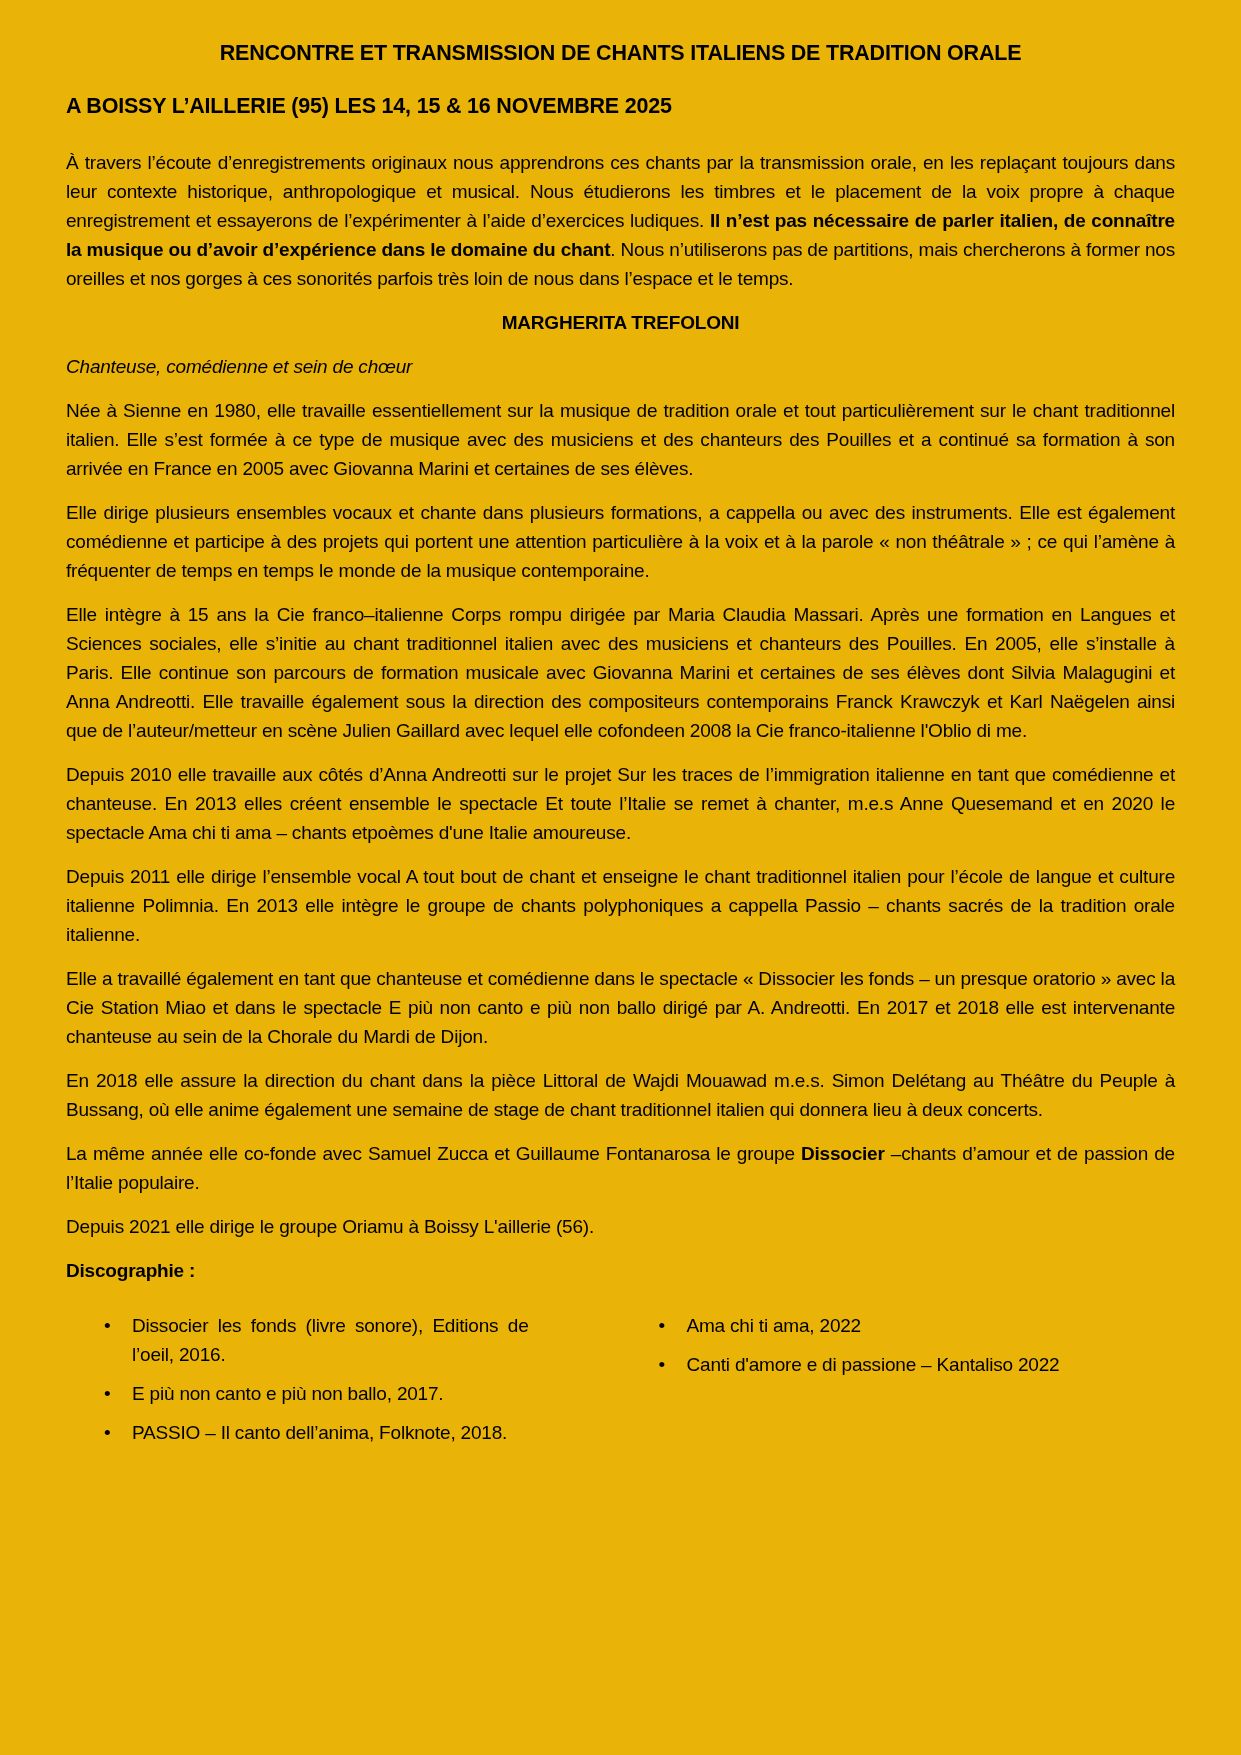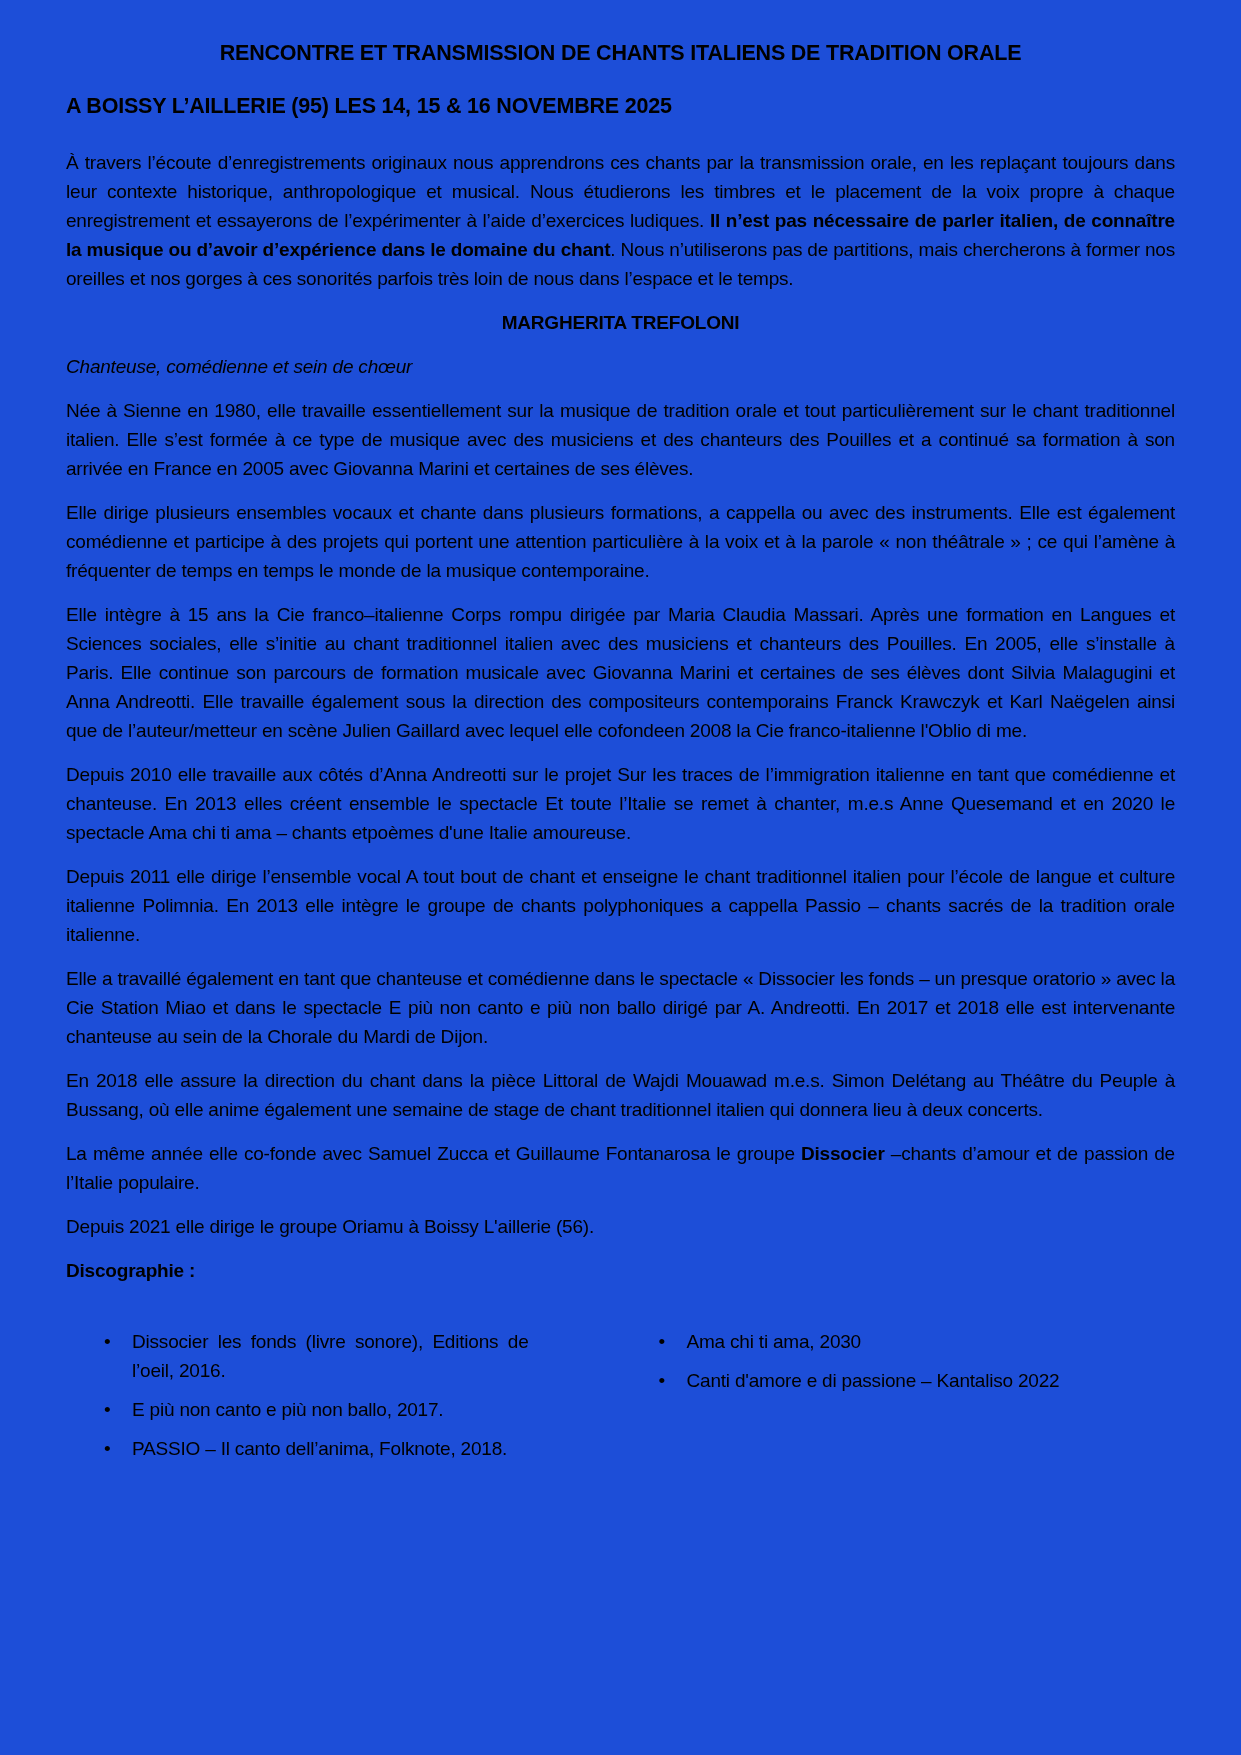--- a/index.html
+++ b/index.html
@@ -5,21 +5,21 @@
   html, body {
     margin: 0;
     padding: 0;
     background: #ffffff;
   }
   .page {
     position: relative;
     width: 1241px;
     height: 1755px;
     margin: 0 auto;
-    background: #1d4ed8;
+    background: #eab308;
     color: #000000;
     box-sizing: border-box;
     padding: 40px 66px 60px 66px;
     overflow: hidden;
     font-family: "Liberation Sans", sans-serif;
     font-stretch: semi-condensed;
     letter-spacing: -0.2px;
   }
   .doc-title {
     font-size: 21.5px;
@@ -55,21 +55,21 @@
     line-height: 29px;
   }
   .disco-heading {
     font-size: 19px;
     font-weight: bold;
     margin: 12px 0 0 0;
     line-height: 29px;
   }
   .disco-columns {
     display: flex;
-    margin-top: 42px;
+    margin-top: 26px;
   }
   .disco-col {
     width: 50%;
     box-sizing: border-box;
   }
   .disco-list {
     list-style: none;
     margin: 0;
     padding: 0;
   }
@@ -122,19 +122,19 @@
   <div class="disco-columns">
     <div class="disco-col disco-col-left">
       <ul class="disco-list">
         <li>Dissocier les fonds (livre sonore), Editions de l’oeil, 2016.</li>
         <li>E più non canto e più non ballo, 2017.</li>
         <li>PASSIO – Il canto dell’anima, Folknote, 2018.</li>
       </ul>
     </div>
     <div class="disco-col disco-col-right">
       <ul class="disco-list">
-        <li>Ama chi ti ama, 2030</li>
+        <li>Ama chi ti ama, 2022</li>
         <li>Canti d'amore e di passione – Kantaliso 2022</li>
       </ul>
     </div>
   </div>
 
 </div>
 
 </body></html>

